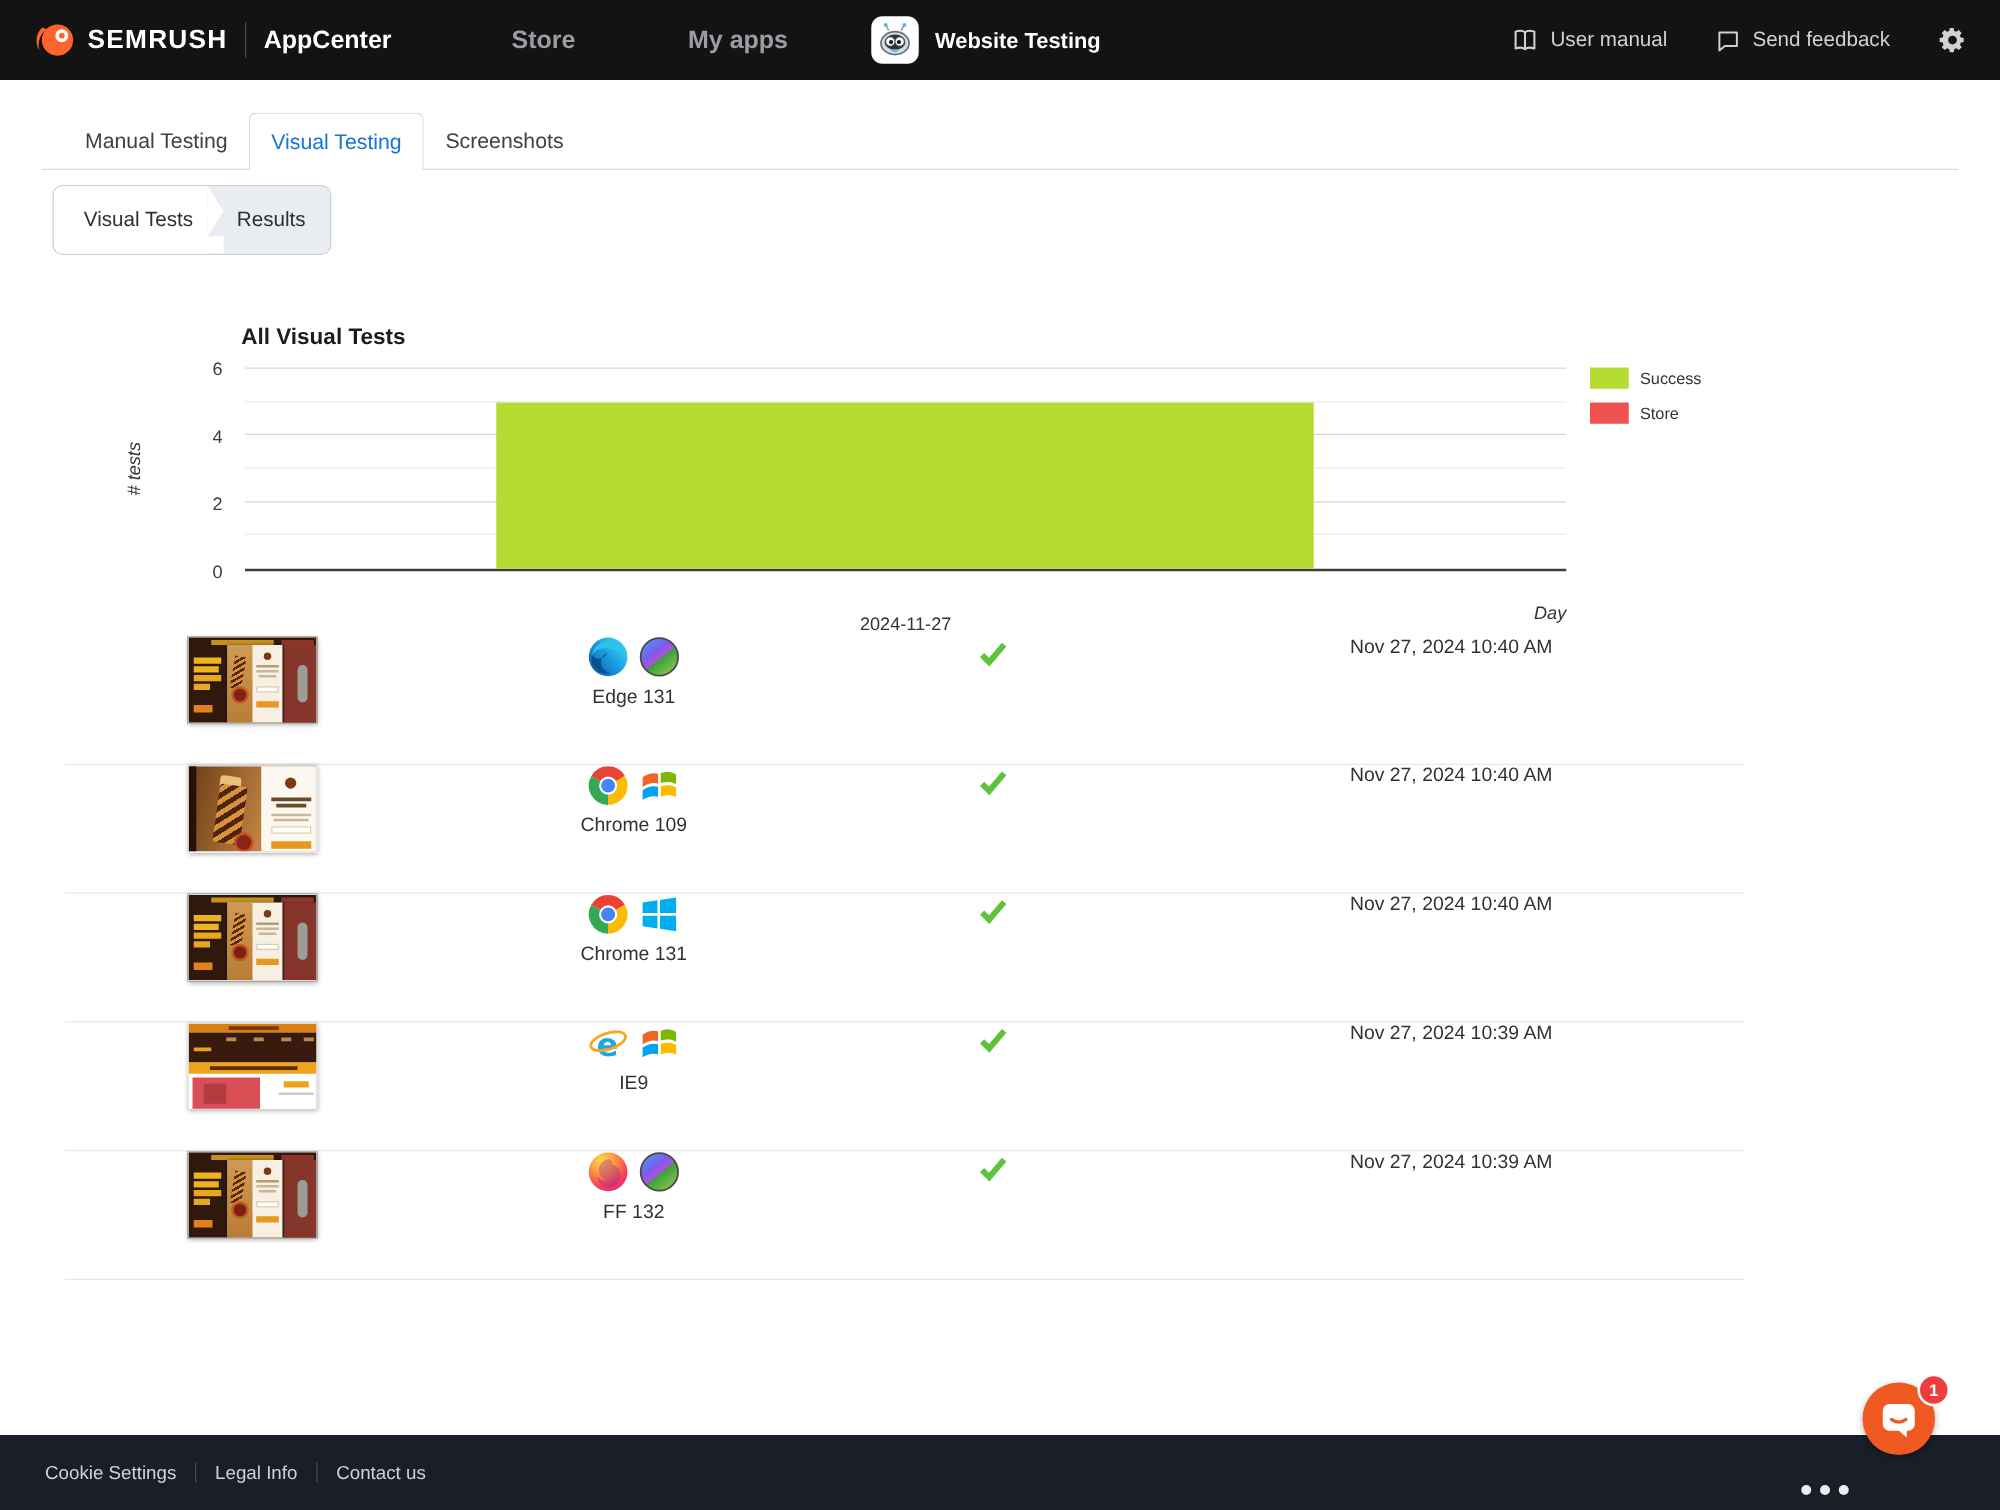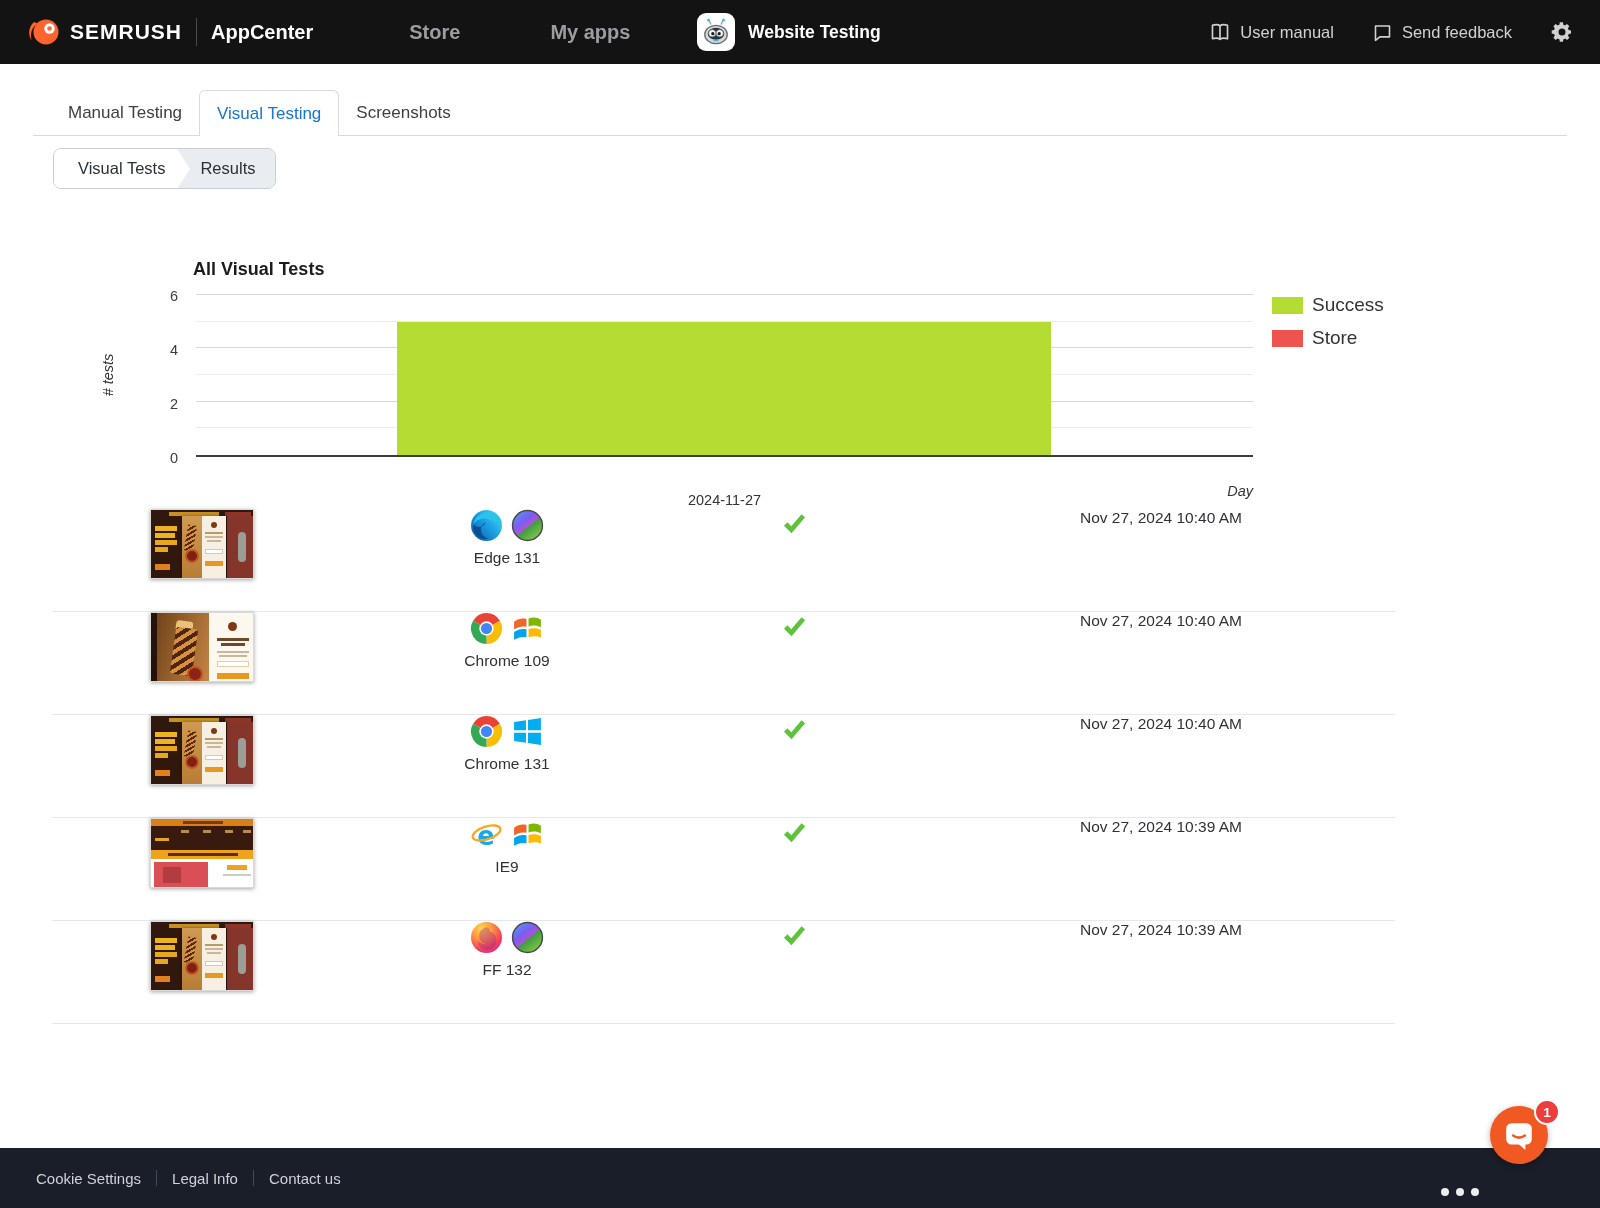--- a/index.html
+++ b/index.html
@@ -26,21 +26,21 @@
   .gear-btn { display:flex; align-items:center; cursor:pointer; }
 
   
   .tabs-row { position:absolute; top:90px; left:33px; width:1534px; height:46px;
               border-bottom:1px solid #d7dbe0; display:flex; padding-left:18px; }
   .tab { padding:0 17px; display:flex; align-items:center; font-size:17px; color:#3c4146; cursor:pointer; }
   .tab.active { background:#fff; border:1px solid #d7dbe0; border-bottom:none; border-radius:6px 6px 0 0;
                 color:#1674d4; margin-bottom:-1px; }
 
   
-  .crumbs { position:absolute; top:148px; left:53px; height:41px; display:flex; align-items:stretch;
+  .crumbs { position:absolute; top:148px; left:42px; height:56px; display:flex; align-items:stretch;
             border:1px solid #c9ced6; border-radius:8px; overflow:hidden; background:#fff;
             font-size:16.5px; color:#2b3036; }
   .crumb-first { padding:0 12px 0 24px; display:flex; align-items:center; background:#fff; cursor:pointer; }
   .crumb-arrow { width:0; height:0; border-top:20.5px solid #e9ecf0; border-bottom:20.5px solid #e9ecf0;
                  border-left:13px solid #fff; }
   .crumb-last { background:#e9ecf0; padding:0 20px 0 10px; display:flex; align-items:center; cursor:pointer; }
 
   
   .chart { position:absolute; top:250px; left:0; width:1600px; height:255px; }
   .chart-title { position:absolute; left:193px; top:9px; font-size:18px; font-weight:700; color:#1c1c1c; }
@@ -53,21 +53,21 @@
   .grid-line { position:absolute; left:0; right:0; height:1px; background:#ececec; }
   .grid-line.major { background:#d7d7d7; }
   .chart-bar { position:absolute; left:19%; width:61.9%; bottom:0; }
   .chart-xtick { position:absolute; left:196px; width:1057px; top:211px; text-align:center;
                  font-size:14.5px; color:#333;margin-top:31px; }
   .chart-xlabel { position:absolute; left:196px; width:1057px; top:233px; text-align:right;
                   font-size:14.5px; font-style:italic; color:#333; }
   .chart-legend { position:absolute; left:1272px; top:44px; }
   .legend-row { display:flex; align-items:center; margin-bottom:11px; }
   .legend-swatch { width:31px; height:17px; display:inline-block; margin-right:9px; }
-  .legend-label { font-size:19px; color:#333; }
+  .legend-label { font-size:13px; color:#333; }
 
   
   .results-table { position:absolute; top:509px; left:52px; width:1343px; }
   .thead { height:44px; background:#f1f3f7; display:flex; align-items:center; }
   .hcell { display:flex; align-items:center; justify-content:center; font-weight:700;
            font-size:15.5px; color:#4b5058; height:100%; }
   .hcell .sort-ud { margin-left:7px; display:flex; }
   .h-date { color:#1674d4; cursor:pointer; }
   .h-date .sort-down { margin-left:5px; display:flex; }
   .c-shot { width:300px; } .c-env { width:310px; } .c-status { width:265px; } .c-date { flex:1; }

